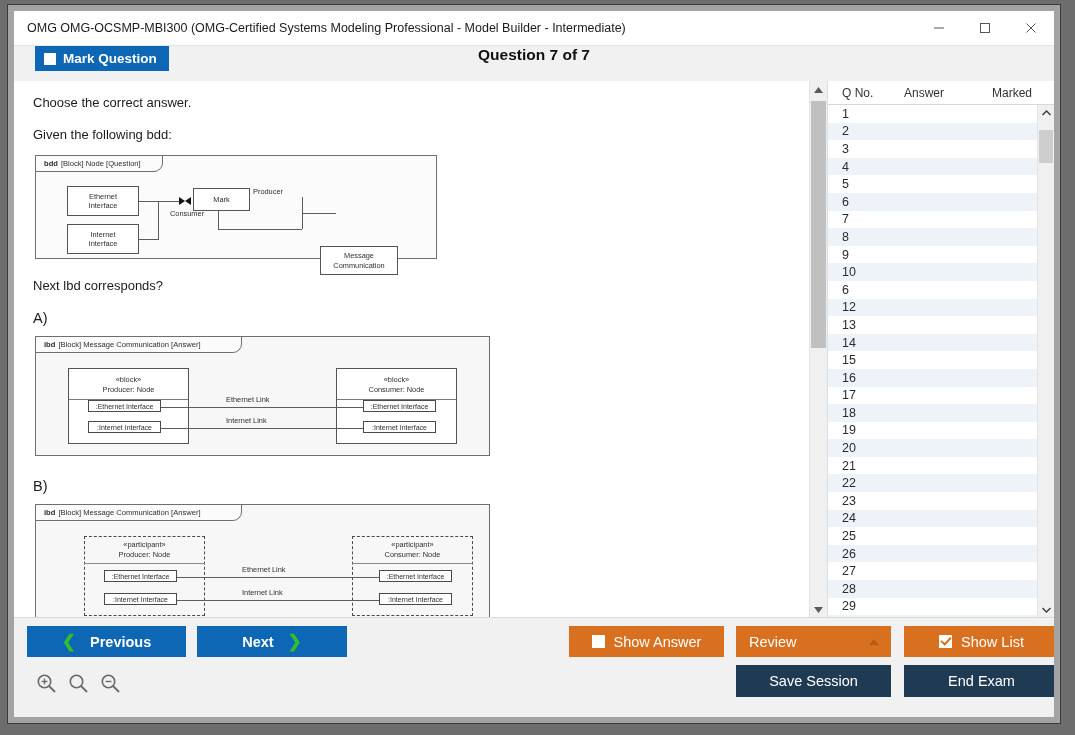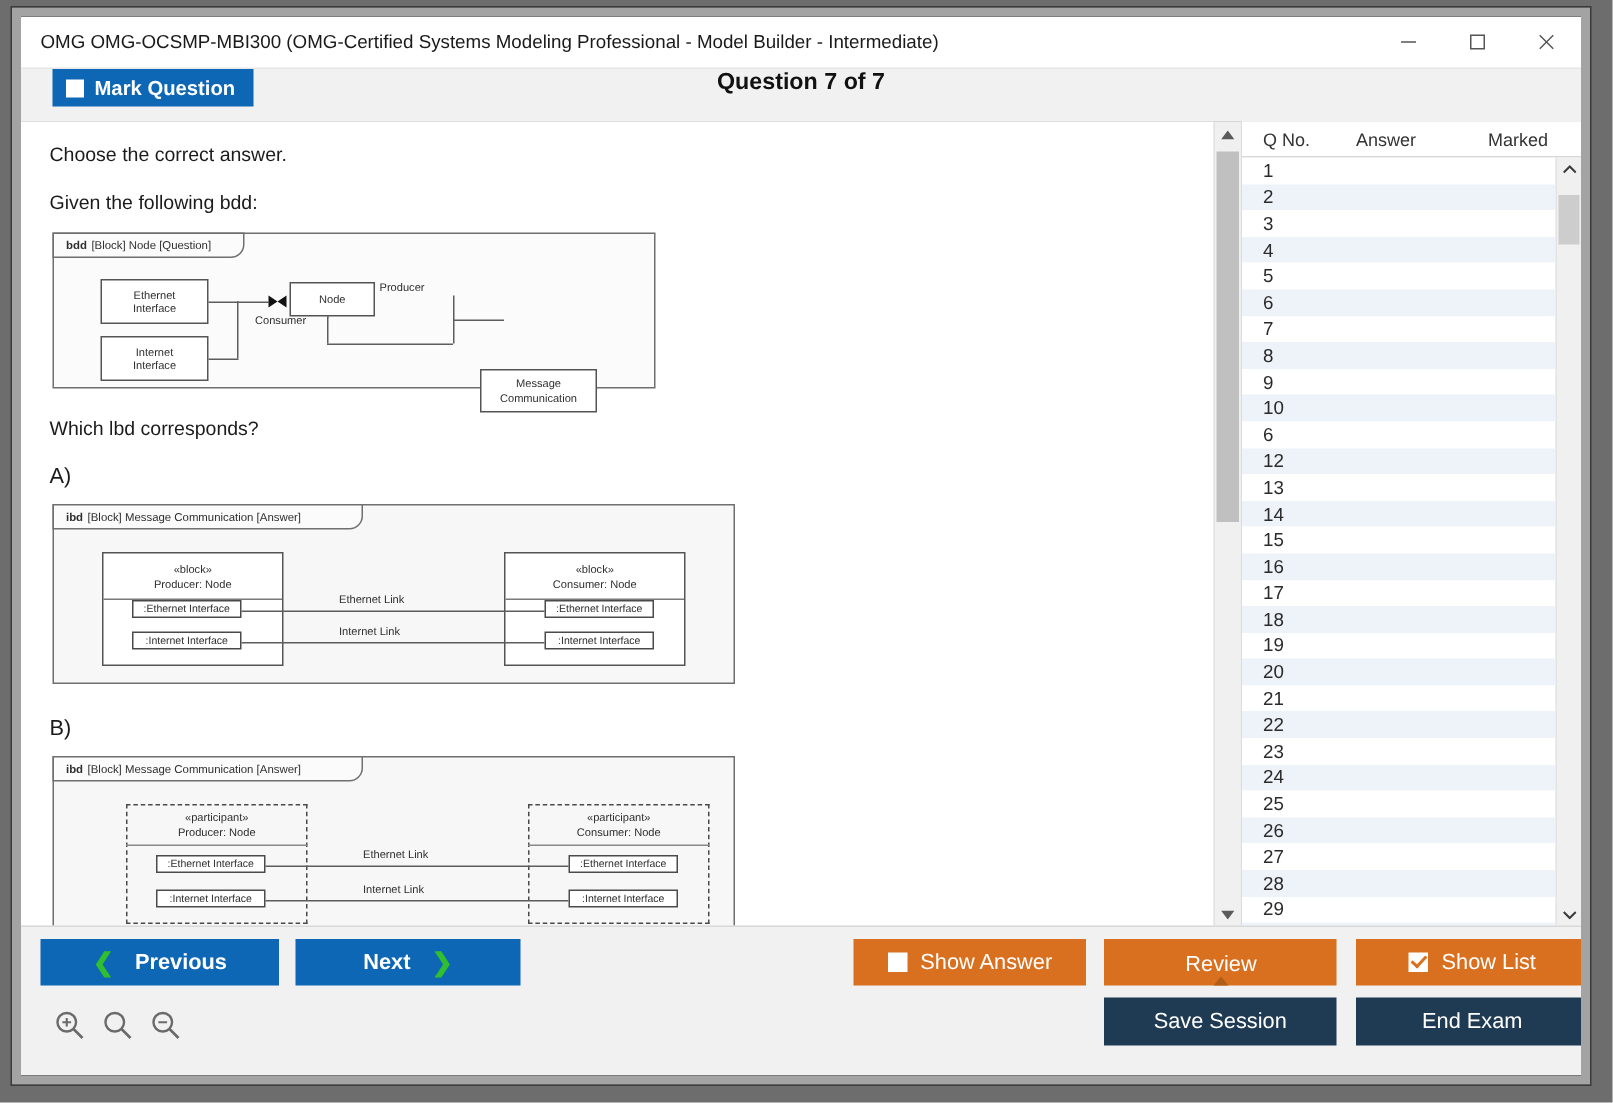--- a/index.html
+++ b/index.html
@@ -218,37 +218,37 @@
       <div class="q-line">Choose the correct answer.</div>
       <div class="q-line small-gap">Given the following bdd:</div>
 
       <div class="diagram" style="width:402px;height:104px;margin:7px 0 0 2px;">
         <div class="dg-tab" style="width:128px;">
           <b>bdd</b>
           <span>[Block] Node [Question]</span>
         </div>
         <div class="nbox" style="left:31px;top:30px;width:72px;height:30px;">Ethernet<br>Interface</div>
         <div class="nbox" style="left:31px;top:68px;width:72px;height:30px;">Internet<br>Interface</div>
-        <div class="nbox" style="left:157px;top:32px;width:57px;height:23px;">Node</div>
+        <div class="nbox" style="left:157px;top:32px;width:57px;height:23px;">Mark</div>
         <div class="nbox" style="left:284px;top:42px;width:78px;height:29px;margin-top:48px;">Message<br>Communication</div>
         <div class="lbl" style="left:217px;top:31px;">Producer</div>
         <div class="lbl" style="left:134px;top:53px;">Consumer</div>
         <div class="ln h" style="left:103px;top:45px;width:20px;"></div>
         <div class="ln v" style="left:122px;top:45px;height:38px;"></div>
         <div class="ln h" style="left:103px;top:83px;width:20px;"></div>
         <div class="ln h" style="left:122px;top:45px;width:21px;"></div>
         <div class="diamond" style="left:143px;top:41px;"></div>
         <div class="ln h" style="left:182px;top:55px;width:1px;"></div>
         <div class="ln v" style="left:182px;top:55px;height:18px;"></div>
         <div class="ln h" style="left:182px;top:73px;width:84px;"></div>
         <div class="ln v" style="left:266px;top:41px;height:32px;"></div>
         <div class="ln h" style="left:266px;top:57px;width:34px;"></div>
       </div>
 
-      <div class="q-line" style="margin-top:19px;">Which lbd corresponds?</div>
+      <div class="q-line" style="margin-top:19px;">Next lbd corresponds?</div>
 
       <div class="opt-label">A)</div>
 
       <div class="diagram" style="width:455px;height:120px;margin:8px 0 0 2px;background:#f7f7f7;">
         <div class="dg-tab" style="width:207px;">
           <b>ibd</b>
           <span>[Block] Message Communication [Answer]</span>
         </div>
         <div class="part" style="left:32px;top:31px;width:121px;height:76px;">
           <div class="part-hdr">
@@ -527,21 +527,21 @@
           <line x1="5.6" y1="8.5" x2="11.4" y2="8.5" stroke="#6a6a6a" stroke-width="1.4"></line>
         </svg>
       </span>
     </div>
 
     <button class="btn btn-orange" style="left:555px;top:8px;width:155px;height:31px;">
       <span class="cb"></span>
       <span>Show Answer</span>
     </button>
 
-    <button class="btn btn-orange" style="left:722px;top:8px;width:155px;height:31px;justify-content:flex-end;padding:0 12px 0 13px;flex-direction:column;">
+    <button class="btn btn-orange" style="left:722px;top:8px;width:155px;height:31px;justify-content:space-between;padding:0 12px 0 13px;">
       <span>Review</span>
       <span class="caret-up"></span>
     </button>
 
     <button class="btn btn-orange" style="left:890px;top:8px;width:155px;height:31px;">
       <span class="cb checked"></span>
       <span>Show List</span>
     </button>
 
     <button class="btn btn-navy" style="left:722px;top:47px;width:155px;height:32px;">

